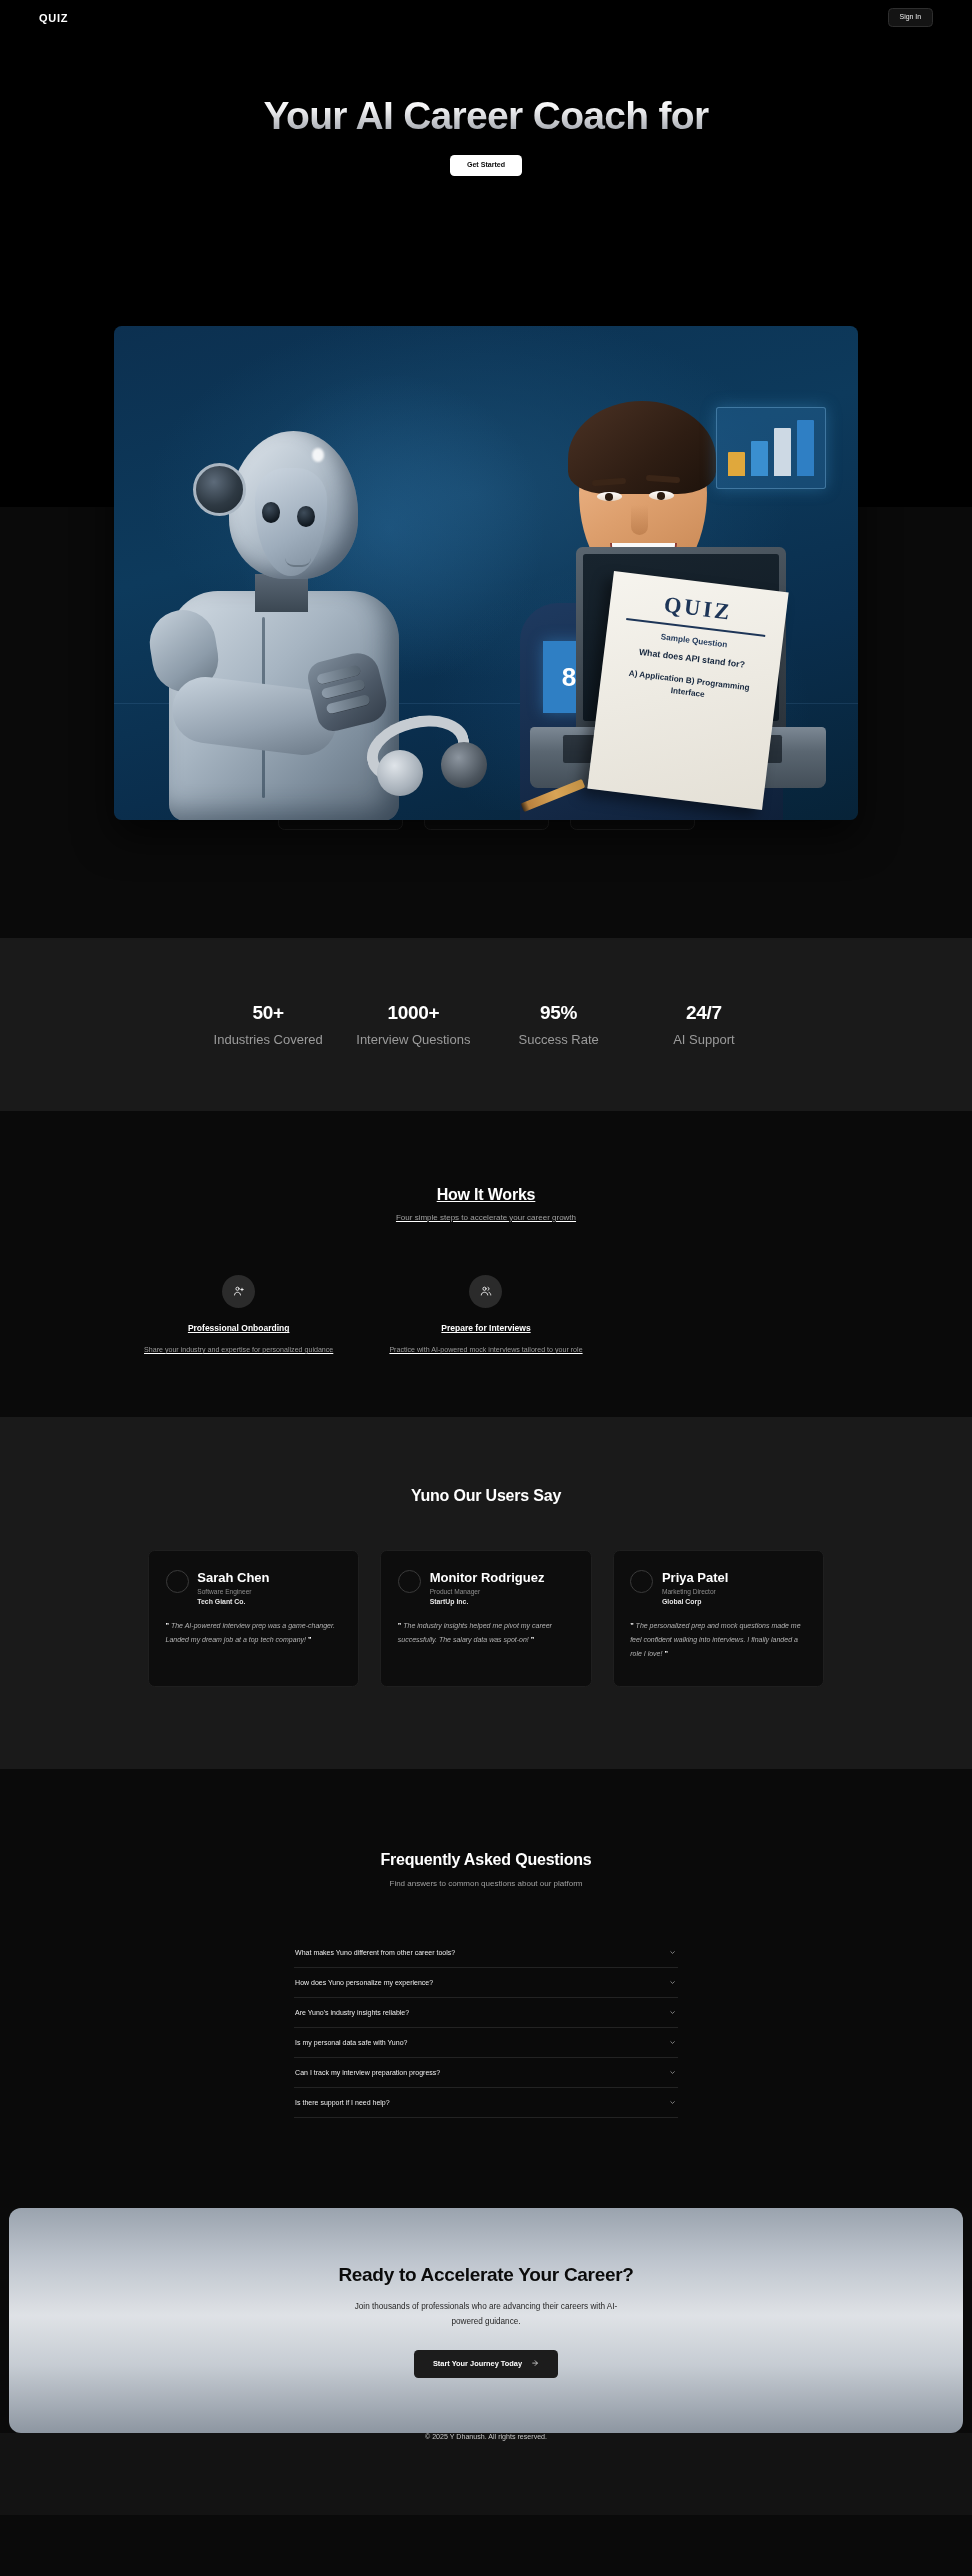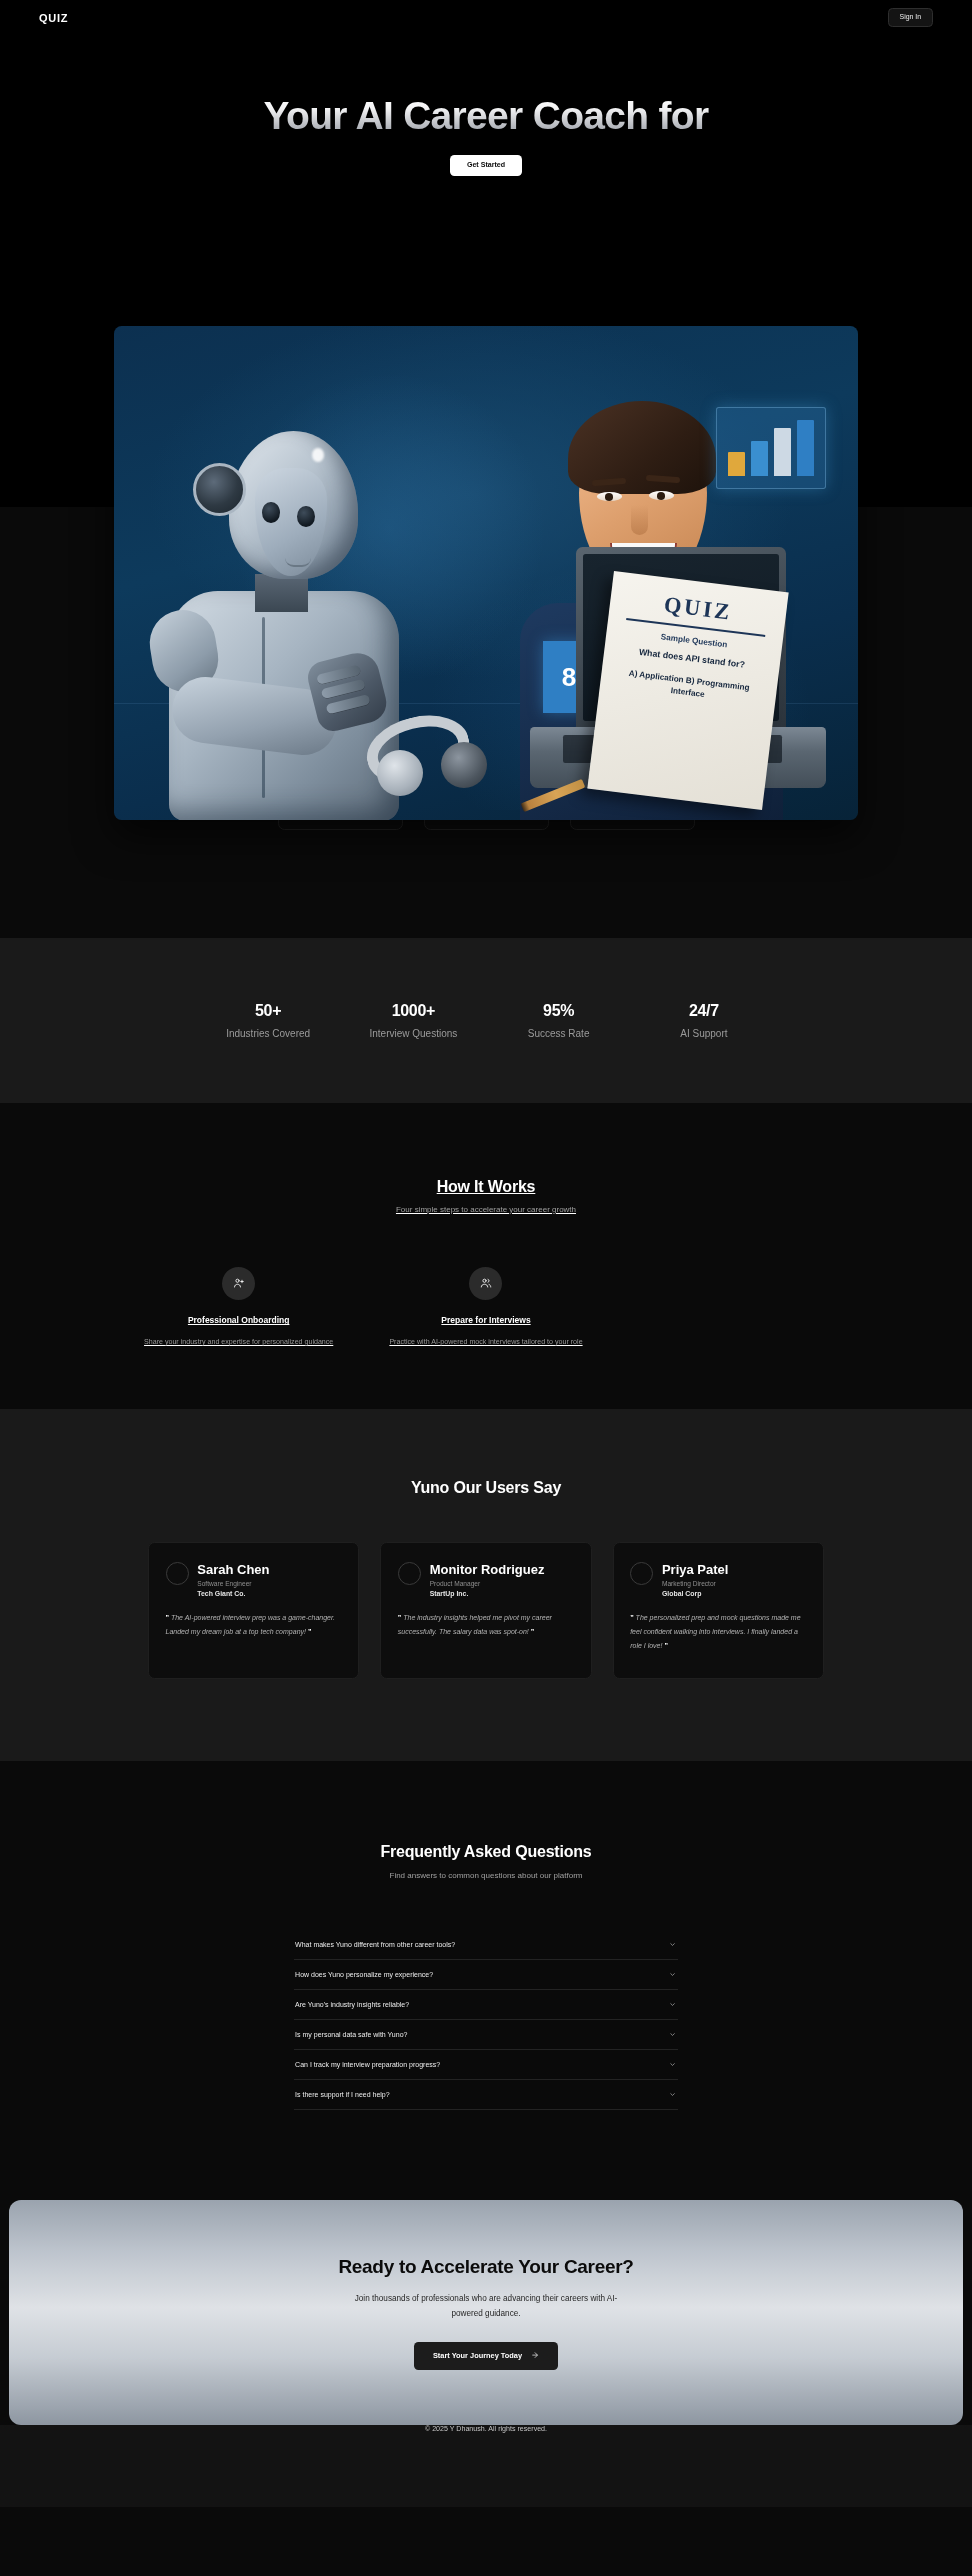--- a/index.html
+++ b/index.html
@@ -336,22 +336,22 @@
   .feature-desc {
     margin-top: 10px; font-size: 7.1px; line-height: 1.85; color: #9a9a9a;
   }
 
   
   .stats { padding: 64px 0; }
   .stats-grid {
     display: grid; grid-template-columns: repeat(4, 1fr);
     max-width: 581px; margin: 0 auto; text-align: center;
   }
-  .stat-value { font-size: 16px; font-weight: 700; color: #ffffff; letter-spacing: -0.3px; }
-  .stat-label { margin-top: 7.7px; font-size: 10px; color: #9b9b9b; }
+  .stat-value { font-size: 19px; font-weight: 700; color: #ffffff; letter-spacing: -0.3px; }
+  .stat-label { margin-top: 7.7px; font-size: 13px; color: #9b9b9b; }
 
   
   .how { padding: 75px 0 60px; text-decoration: underline; }
   .how-grid {
     display: grid; grid-template-columns: repeat(3, 1fr); gap: 22px;
     margin-top: 53px; padding: 0 126px;
   }
   .how-step { text-align: center; }
   .step-badge {
     width: 33px; height: 33px; border-radius: 50%; background: #2b2b2b;

